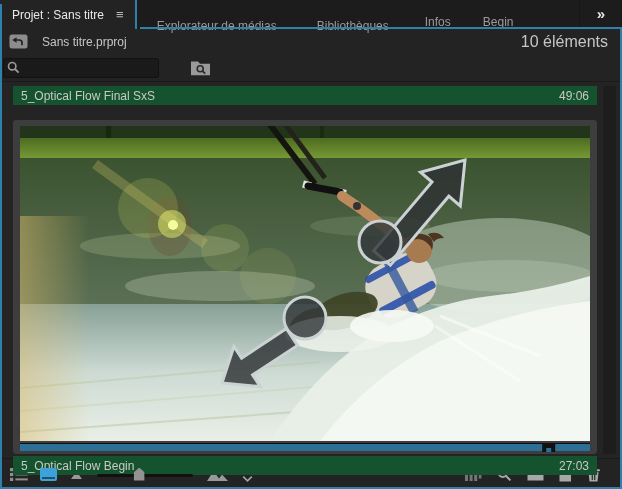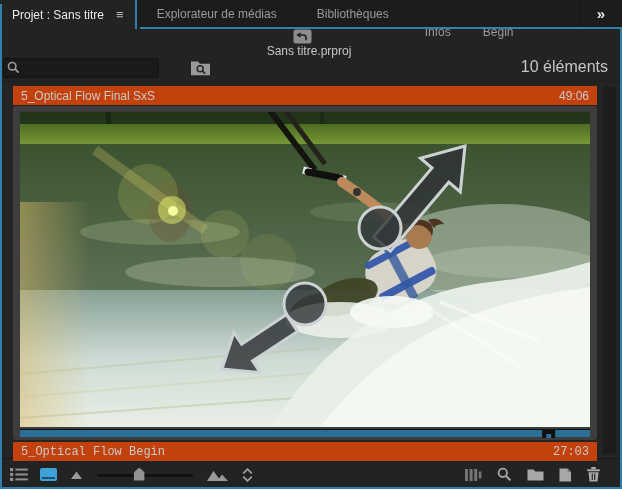--- a/index.html
+++ b/index.html
@@ -9,51 +9,51 @@
 
   
   .fb{position:absolute;background:#2e81ad;z-index:40;}
   .fb-left{left:0;top:4px;bottom:0;width:2px;}
   .fb-right{right:0;top:27px;bottom:0;width:2px;}
   .fb-bottom{left:0;right:0;bottom:0;height:2px;}
 
   
   .tabbar{position:relative;height:29px;background:#1c1c1c;display:flex;align-items:stretch;z-index:30;}
   .tabbar::after{content:"";position:absolute;left:140px;right:0;bottom:0;height:2px;background:#2e81ad;}
-  .tab{display:flex;align-items:center;font-size:12px;color:#9a9a9a;padding:0 20px;height:27px;
+  .tab{display:flex;align-items:center;font-size:12px;color:#9a9a9a;padding:12px 20px;height:27px;
        cursor:default;white-space:nowrap;}
   .tab.active{background:#232323;color:#e9e9e9;height:29px;padding:0 12px 0 12px;border-right:2px solid #2e81ad;z-index:2;}
   .tab.active .menu-glyph{margin-left:12px;color:#b8b8b8;font-size:13px;letter-spacing:-1px;}
-  .tab.sm{padding:18px 16px;}
+  .tab.sm{padding:8px 16px;}
   .tab-overflow{margin-left:auto;display:flex;align-items:center;justify-content:center;width:42px;height:27px;
        color:#e6e6e6;font-size:15px;font-weight:bold;border-left:1px solid #161616;}
 
   
-  .pathbar{height:25px;display:flex;align-items:center;background:#232323;padding:0 12px 0 8px;flex-direction:column;}
+  .pathbar{height:25px;display:flex;align-items:center;background:#232323;padding:0 12px 0 8px;}
   .folderup-btn{width:20px;height:16px;display:flex;align-items:center;justify-content:center;margin-right:14px;}
   .path-label{font-size:12px;color:#c6c6c6;flex:0 0 auto;}
   .items-count{margin-left:auto;font-size:16px;color:#c6c6c6;padding-right:2px;}
 
   
   .searchbar{height:27px;display:flex;align-items:center;background:#232323;padding-left:3px;
              border-bottom:1px solid #1b1b1b;}
   .search-box{position:relative;width:156px;height:20px;}
   .search-box input{width:100%;height:100%;box-sizing:border-box;background:#1a1a1a;border:1px solid #121212;
         border-radius:2px;color:#cccccc;font-size:12px;padding:0 4px 0 22px;outline:none;
         font-family:"Liberation Sans",sans-serif;}
   .search-mag{position:absolute;left:4px;top:3px;}
   .binsearch-btn{margin-left:30px;width:22px;height:17px;display:flex;align-items:center;justify-content:center;}
 
   
   .content{position:relative;height:376px;background:#242424;padding:4px 0 0 13px;box-sizing:border-box;}
-  .caption{width:584px;height:19px;background:#c2410c;display:flex;align-items:center;
+  .caption{width:584px;height:19px;background:#14532d;display:flex;align-items:center;
            justify-content:space-between;padding:0 8px;box-sizing:border-box;font-size:12px;color:#c9c9c9;}
   .caption .nm{overflow:hidden;white-space:nowrap;}
   .caption .dur{flex:0 0 auto;margin-left:8px;}
-  .tile{margin-top:1px;width:580px;font-family:Liberation Mono, monospace;}
+  .tile{margin-top:15px;width:580px;}
   .frame{background:#3d3d3d;border-radius:3px;padding:6px 7px 3px 7px;box-sizing:border-box;width:584px;}
   .thumb{display:block;width:570px;height:315px;background:#111;}
   .scrub{position:relative;height:7px;background:#2d7097;margin-top:2px;border-top:1px solid #101010;}
   .playhead{position:absolute;top:-1px;width:13px;height:9px;background:#101010;transform:translateX(-60%);}
   .playhead::after{content:"";position:absolute;left:4px;bottom:0;width:5px;height:4px;background:#2d7097;}
   .tile .caption{margin-top:2px;}
   .scroll-track{position:absolute;top:4px;right:6px;width:13px;height:368px;background:#1d1d1d;border-radius:2px;}
 
   
   .toolbar{height:32px;background:#232323;border-top:1px solid #191919;display:flex;align-items:center;

